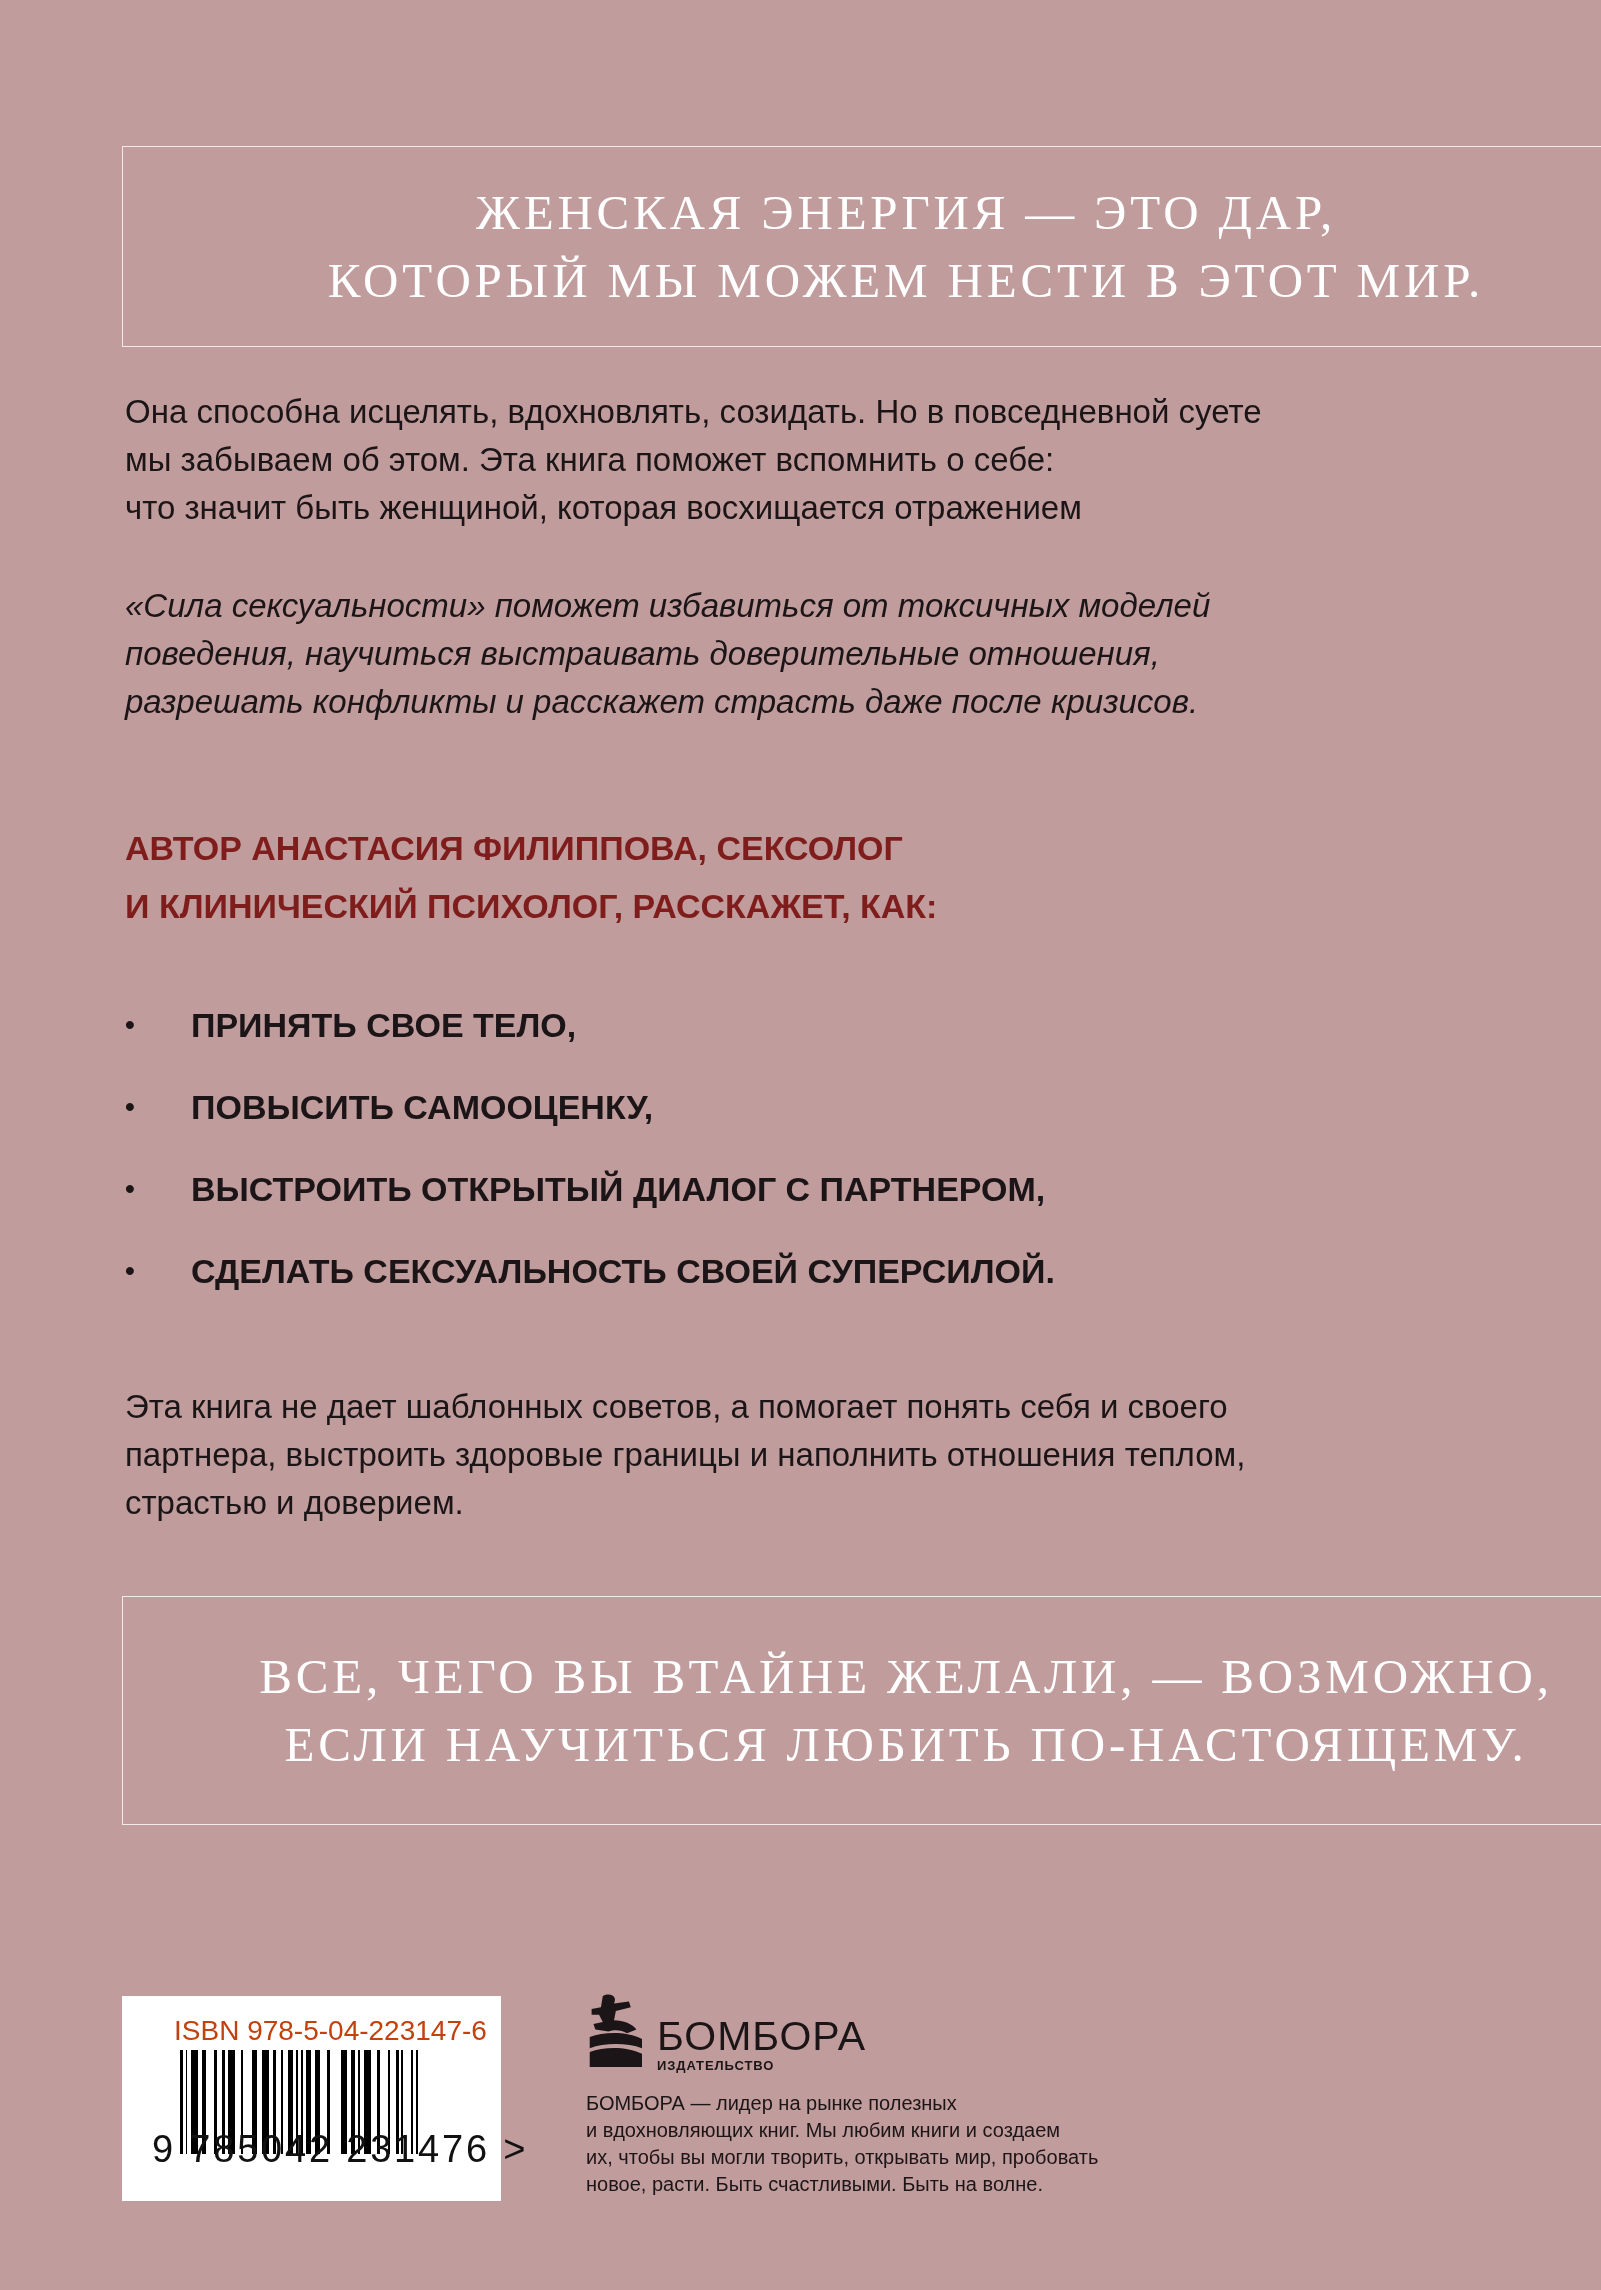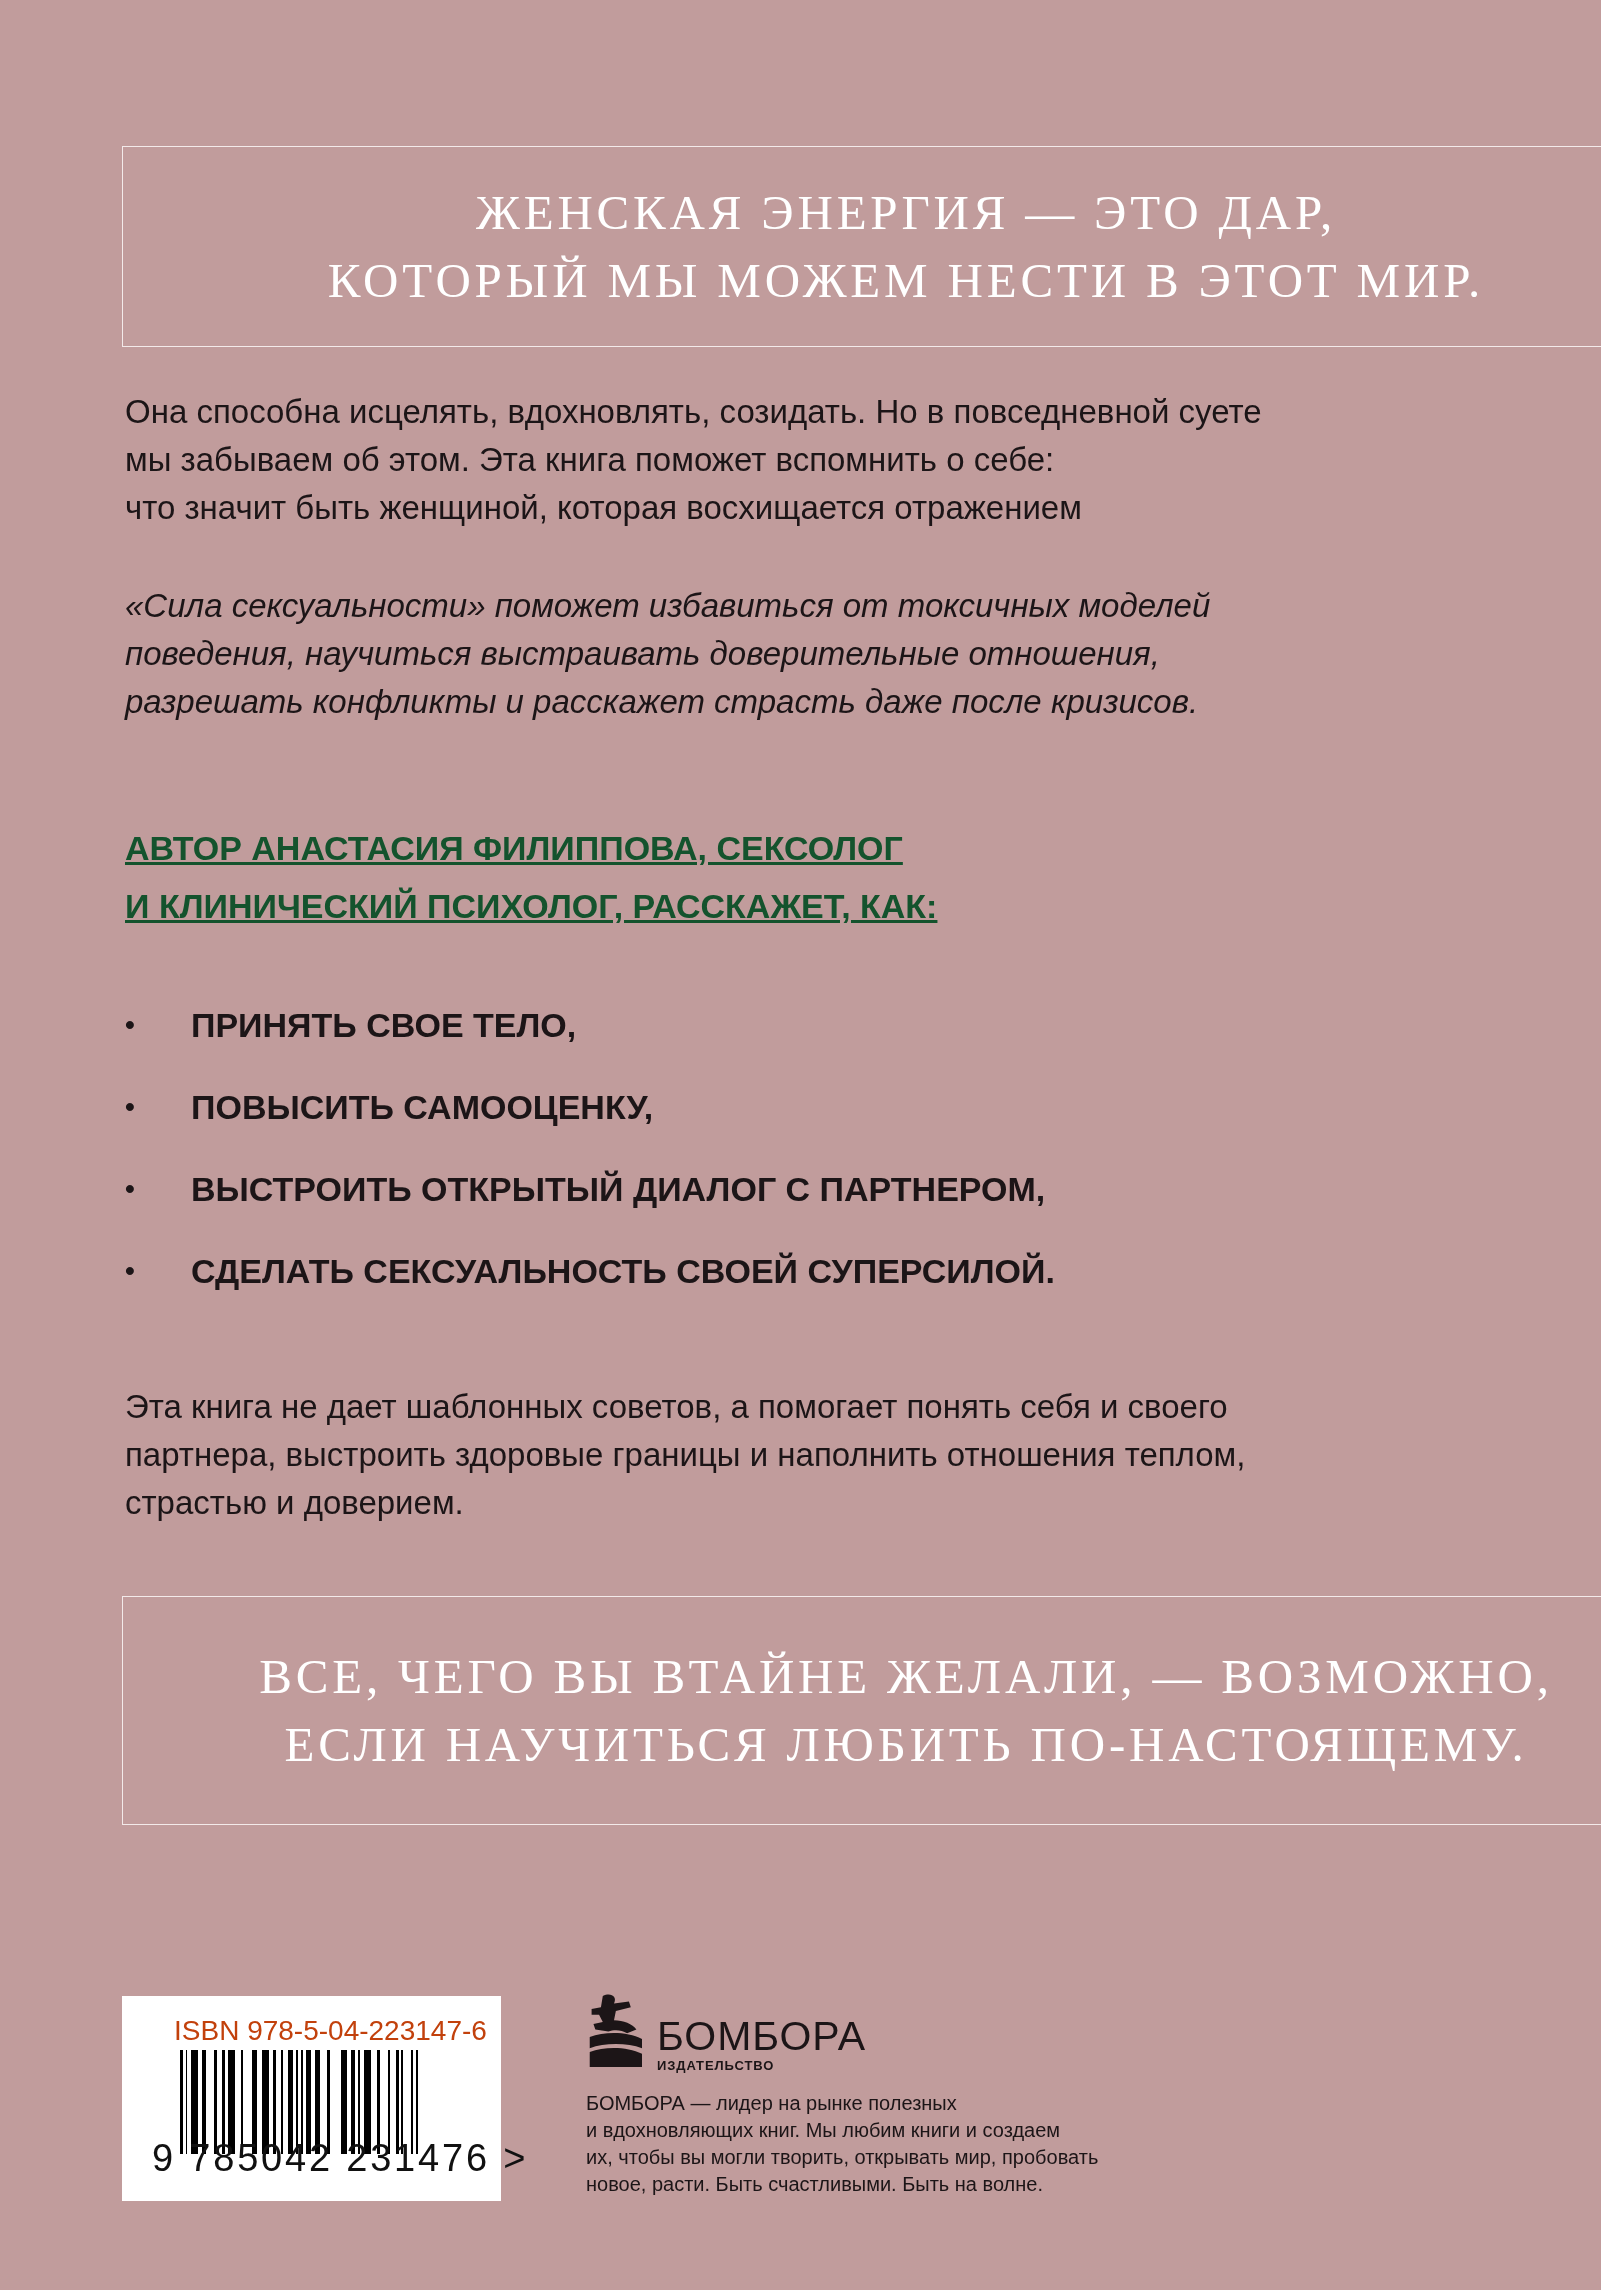--- a/index.html
+++ b/index.html
@@ -1,29 +1,29 @@
 <!DOCTYPE html>
 <html style="font-size:15px"><head>
 <meta charset="utf-8">
 <style>
   html,body{margin:0;padding:0;}
   body{width:1602px;height:2291px;background:#c19c9c;position:relative;overflow:hidden;font-family:"Liberation Sans",sans-serif;color:#1c1517;}
   .quote-box{position:absolute;left:122px;width:1568px;border:1.9px solid #f3eaea;box-sizing:border-box;display:flex;flex-direction:column;justify-content:center;align-items:center;}
   .quote-line{font-family:"Liberation Serif",serif;color:#ffffff;font-size:49px;letter-spacing:3.8px;line-height:68px;text-transform:uppercase;white-space:nowrap;}
   .para{position:absolute;left:125px;font-size:33px;line-height:48px;color:#1c1517;}
   .para div{white-space:nowrap;}
-  .author{position:absolute;left:125px;top:819px;font-size:34px;line-height:58px;font-weight:bold;color:#14532d;text-transform:uppercase;text-decoration:underline;}
+  .author{position:absolute;left:125px;top:819px;font-size:34px;line-height:58px;font-weight:bold;color:#7f1d1d;text-transform:uppercase;}
   .bullets{position:absolute;left:125px;top:984px;}
   .bullet{display:flex;align-items:center;height:82px;font-size:34px;font-weight:bold;color:#1c1517;text-transform:uppercase;}
   .dot{width:66px;font-size:28px;}
   .isbn-box{position:absolute;left:122px;top:1996px;width:379px;height:205px;background:#fff;}
   .isbn-title{position:absolute;left:52px;top:19px;font-size:28px;color:#c2410c;white-space:nowrap;}
   .barcode{position:absolute;left:58px;top:54px;width:282px;height:104px;display:flex;}
   .barcode span{background:#000;height:100%;}
-  .isbn-digits{position:absolute;left:30px;top:141px;font-size:38px;color:#111;letter-spacing:2.8px;white-space:nowrap;}
+  .isbn-digits{position:absolute;left:30px;top:132px;font-size:38px;color:#111;letter-spacing:2.8px;white-space:nowrap;}
   .logo{position:absolute;left:586px;top:1992px;}
   .logo-icon{position:absolute;left:0;top:0;width:56px;height:77px;}
   .logo-name{position:absolute;left:71px;top:21px;font-size:41px;font-weight:normal;letter-spacing:0.9px;white-space:nowrap;color:#1c1517;}
   .logo-sub{position:absolute;left:71px;top:66px;font-size:13px;font-weight:bold;letter-spacing:0.9px;white-space:nowrap;color:#1c1517;}
   .publisher{position:absolute;left:586px;top:2090px;font-size:20px;line-height:27px;color:#1c1517;}
   .publisher div{white-space:nowrap;}
 </style>
 </head>
 <body>
 

